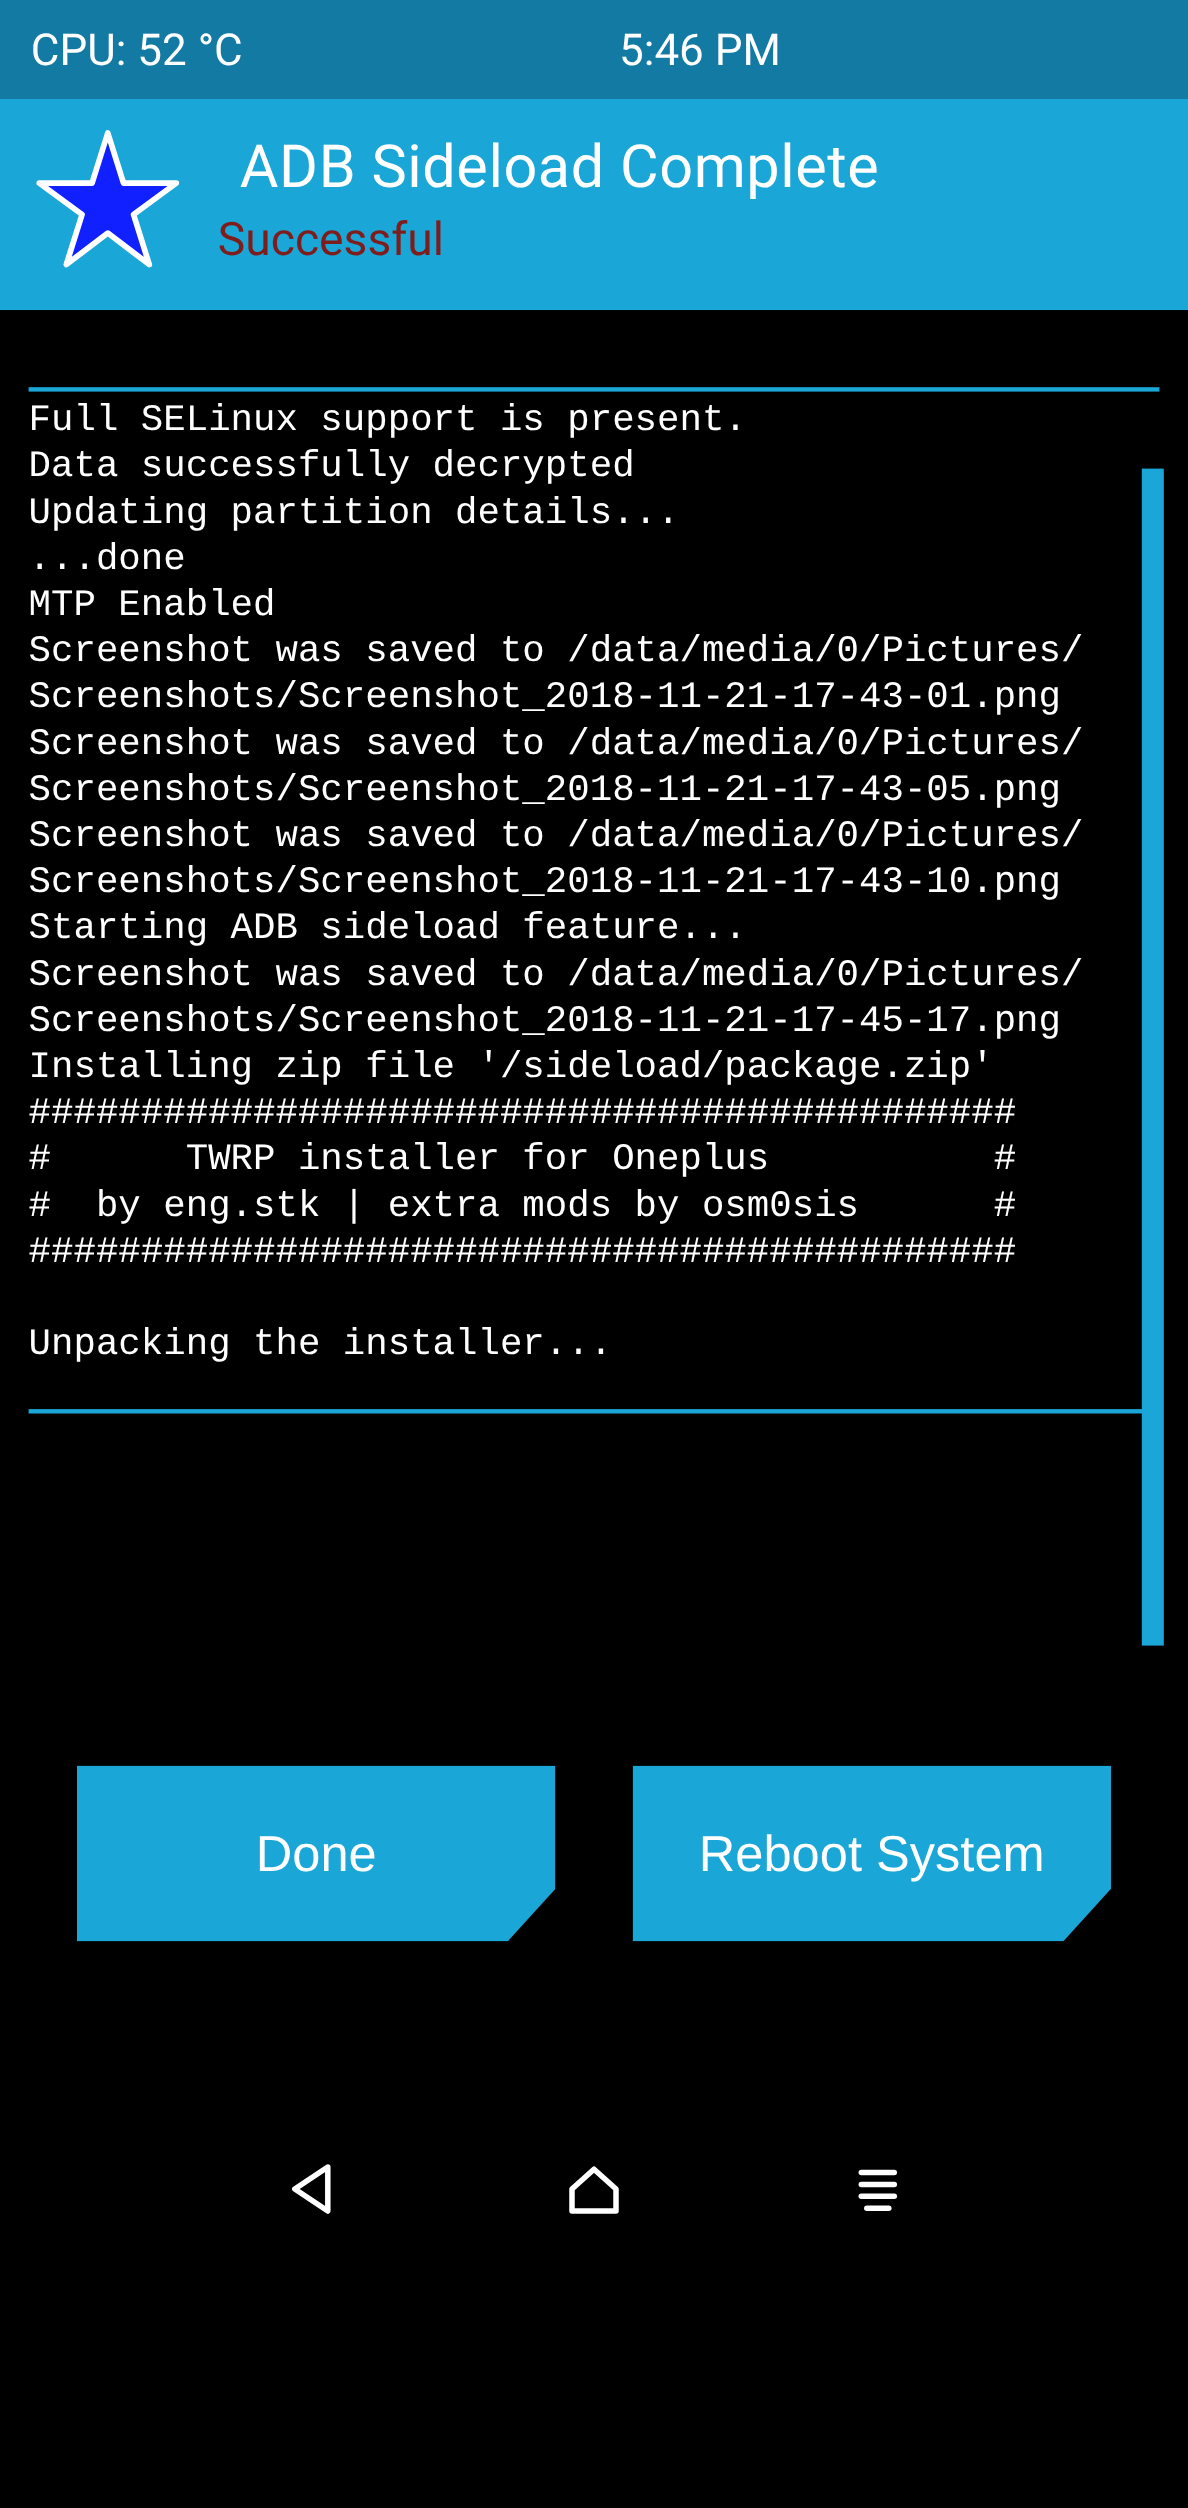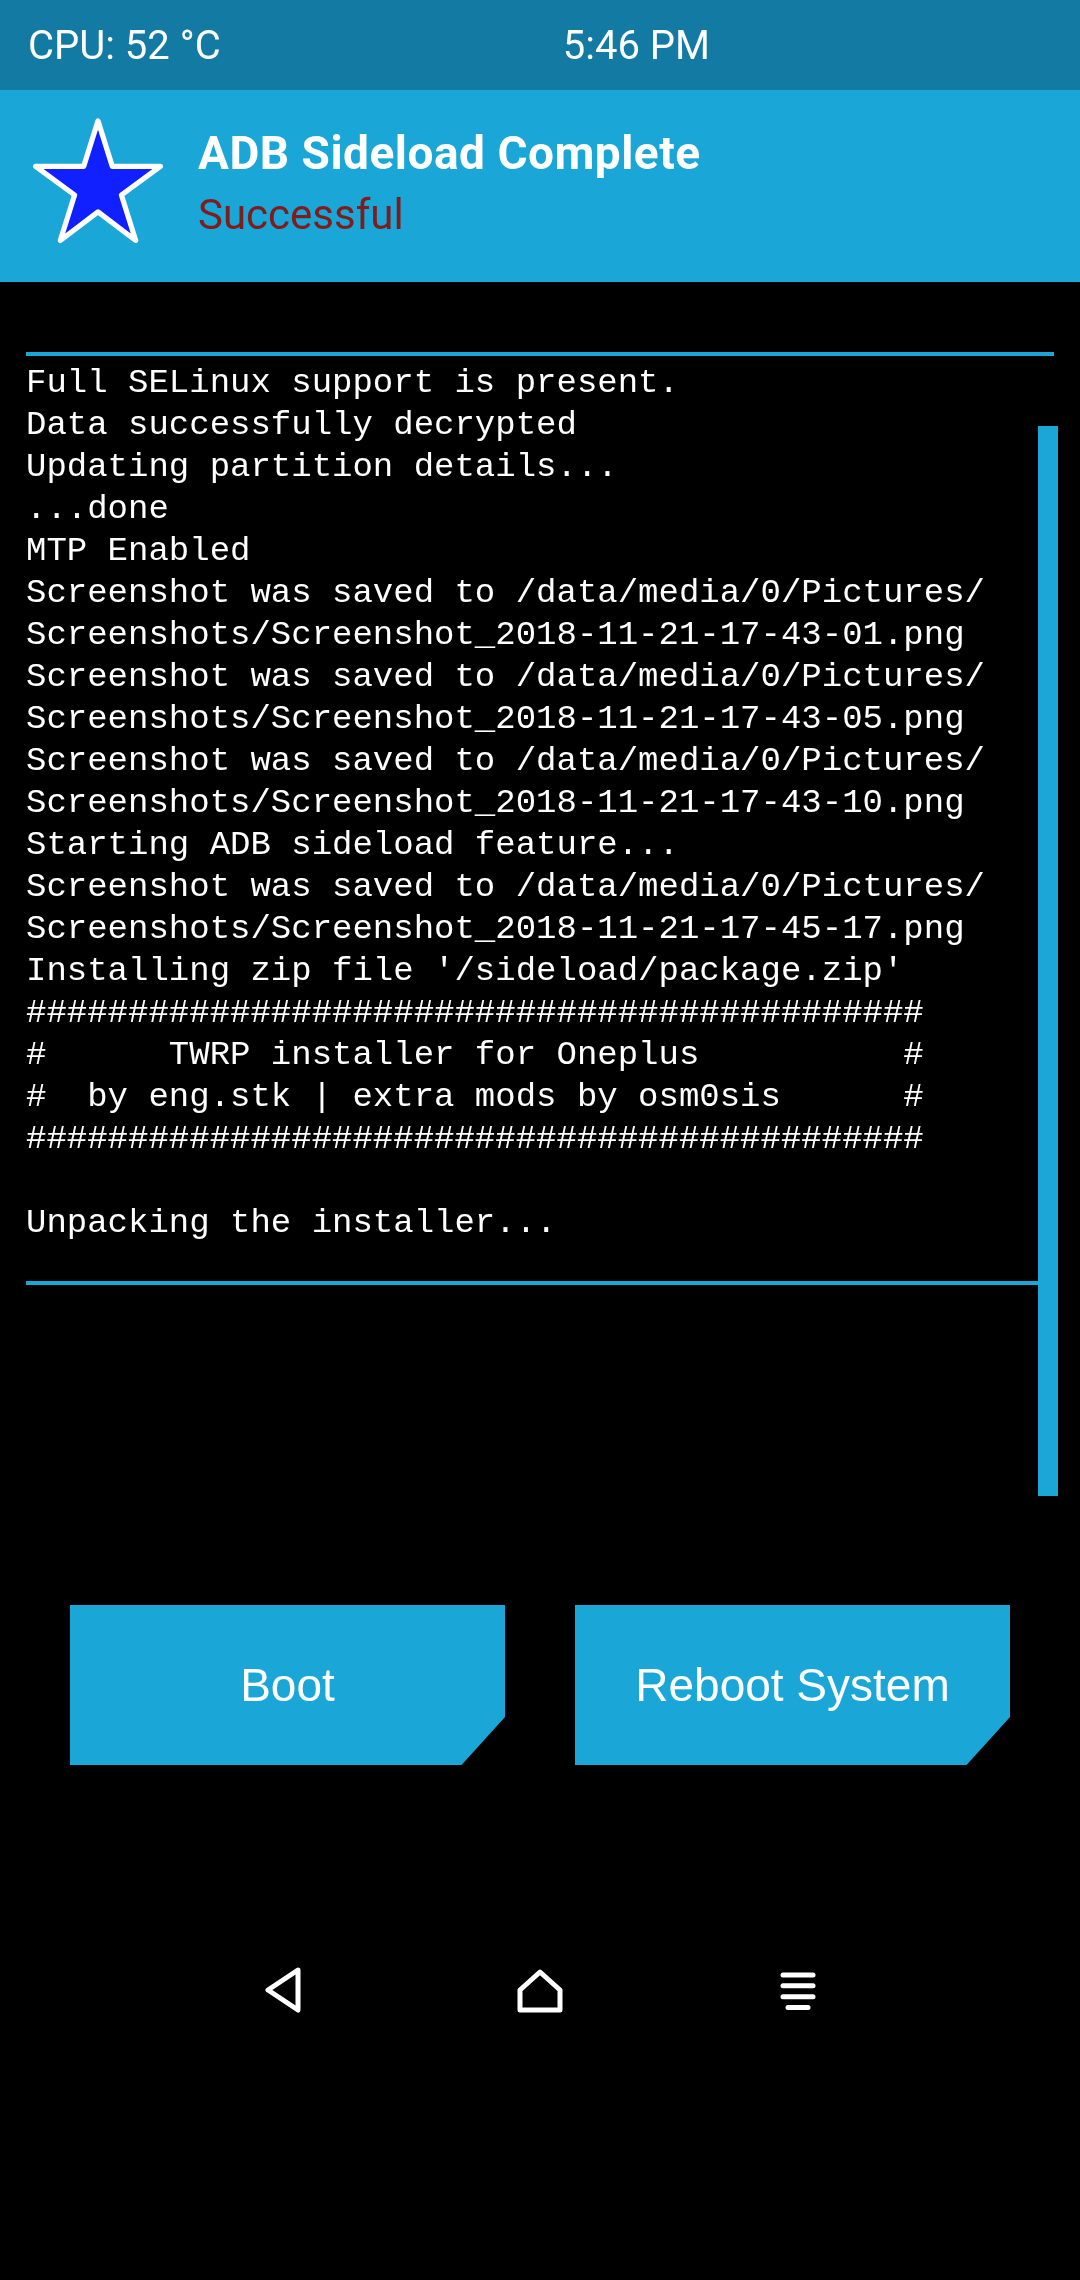--- a/index.html
+++ b/index.html
@@ -29,21 +29,21 @@
 
   
   .header {
     background: #1aa6d6;
     display: flex;
     align-items: center;
     padding: 22px 28px 30px 28px;
     gap: 30px;
   }
   .header .titles { display: flex; flex-direction: column; gap: 10px; }
-  .header h1 { font-size: 46px; font-weight: 700; color: #fff; letter-spacing: 0.5px; }
+  .header h1 { font-size: 54px; font-weight: 400; color: #fff; letter-spacing: 0.5px; margin-left: 20px; }
   .header h2 { font-size: 42px; font-weight: 400; color: #7f1d1d; }
 
   .star-wrap { width: 140px; height: 140px; flex: 0 0 auto; display:flex; align-items:center; justify-content:center; }
 
   
   .gap { height: 70px; background:#000; }
 
   
   .console-frame {
     margin: 0 26px;
@@ -159,21 +159,21 @@
 
 Boot image patching complete!
 
 Done installing TWRP!
 
 *** NOTE: You are now unrooted! ***</pre>
   <div class="scrollbar"></div>
 </div>
 
 <div class="buttons-row">
-  <button class="btn">Boot</button>
+  <button class="btn">Done</button>
   <button class="btn">Reboot System</button>
 </div>
 
 <div class="navbar">
   <div class="nav-icon">
     <svg viewBox="0 0 60 60" width="60" height="60">
       <path d="M45 10 L15 30 L45 50 Z" fill="none" stroke="#fff" stroke-width="5" stroke-linejoin="round"></path>
     </svg>
   </div>
   <div class="nav-icon">

